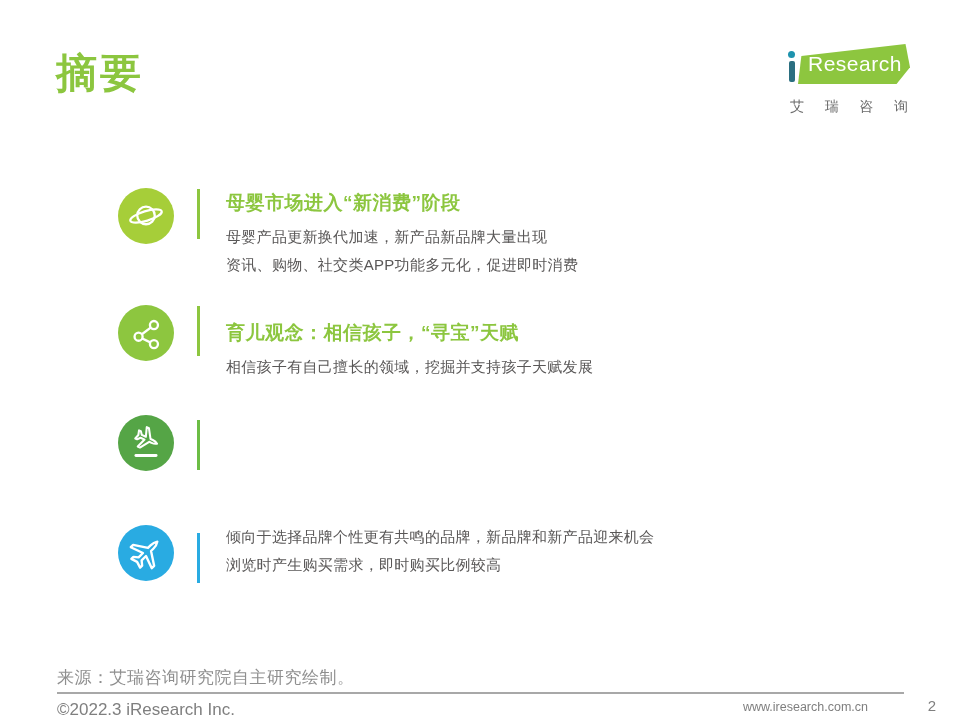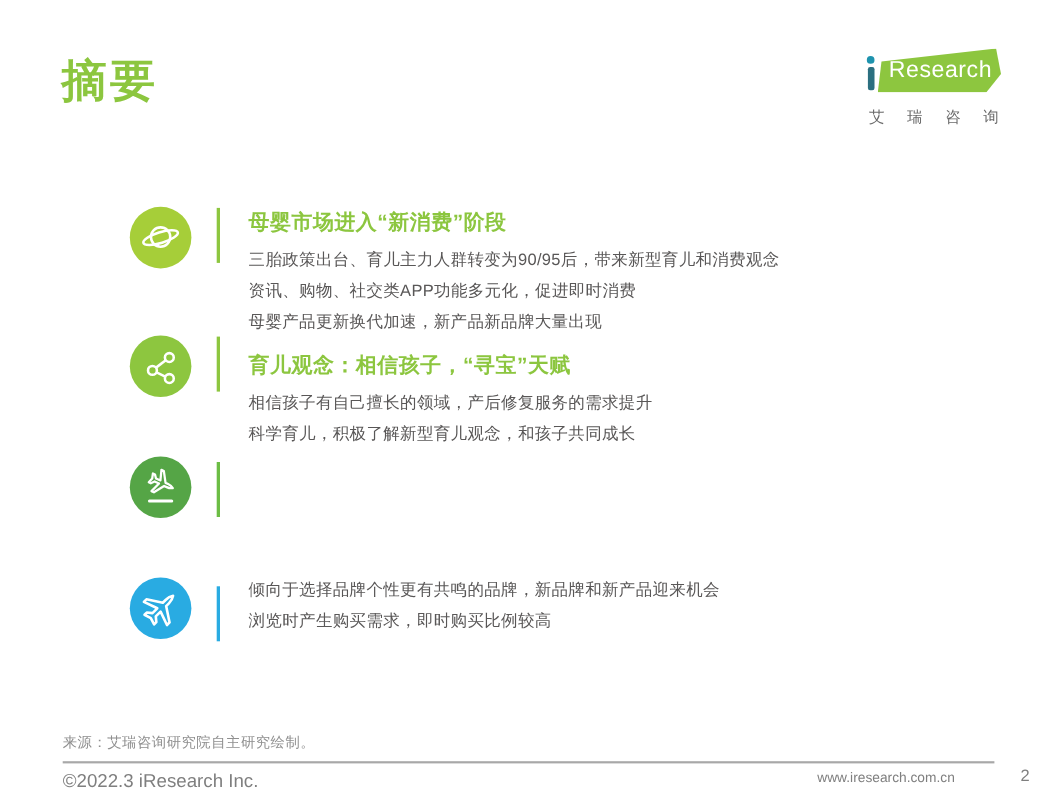--- a/index.html
+++ b/index.html
@@ -56,21 +56,21 @@
   .sec3 .icon-circle{margin-top:7px}.sec3 .vbar{margin-top:12px}
   .sec4 .icon-circle{margin-top:2px}.sec4 .vbar{margin-top:10px}
   .sec-heading{
     font-size:19px;font-weight:bold;line-height:26px;margin-bottom:7px;letter-spacing:0.5px;margin-top:24px;
   }
   .h-green{color:#8cc63f;}
   .h-blue{color:#29abe2;}
   .sec-line{font-size:15px;line-height:28px;color:#595757;letter-spacing:0.3px;}
   
   .footer-source{
-    position:absolute;left:57px;top:666px;font-size:13px;color:#8f8f8f;letter-spacing:0.5px;
+    position:absolute;left:57px;top:666px;font-size:17px;color:#8f8f8f;letter-spacing:0.5px;
   }
   .footer-rule{
     position:absolute;left:57px;top:692px;width:847px;height:0;
     border-top:2px solid #a8a8a8;
   }
   .footer-copyright{position:absolute;left:57px;top:700px;font-size:17px;color:#7f7f7f;}
   .footer-website{position:absolute;right:92px;top:700px;font-size:12.5px;color:#7f7f7f;}
   .footer-page{position:absolute;right:24px;top:697px;font-size:15px;color:#7f7f7f;}
 </style>
 </head>
@@ -101,41 +101,39 @@
   <div class="section sec1" style="top:166px">
     <div class="icon-circle bg-s1">
       <svg width="38" height="38" viewBox="0 0 36 36" aria-hidden="true">
         <circle cx="18" cy="17.5" r="8.3" fill="none" stroke="#ffffff" stroke-width="2.2"></circle>
         <ellipse cx="18" cy="18" rx="15.5" ry="4.6" fill="none" stroke="#ffffff" stroke-width="2.2" transform="rotate(-17 18 18)"></ellipse>
       </svg>
     </div>
     <div class="vbar bar-green"></div>
     <div class="sec-text">
       <div class="sec-heading h-green">母婴市场进入“新消费”阶段</div>
-      <div class="sec-line">三胎政策出台、育儿主力人群转变为90/95后，带来新型育儿和消费观念</div>
+      <div class="sec-line">母婴产品更新换代加速，新产品新品牌大量出现</div>
       <div class="sec-line">资讯、购物、社交类APP功能多元化，促进即时消费</div>
-      <div class="sec-line">母婴产品更新换代加速，新产品新品牌大量出现</div>
     </div>
   </div>
 
   <div class="section sec2" style="top:296px">
     <div class="icon-circle bg-s2">
       <svg width="36" height="36" viewBox="0 0 34 34" aria-hidden="true">
         <line x1="10" y1="20.5" x2="24.5" y2="9.5" stroke="#ffffff" stroke-width="2.2"></line>
         <line x1="10" y1="20.5" x2="24.5" y2="27.5" stroke="#ffffff" stroke-width="2.2"></line>
         <circle cx="10" cy="20.5" r="3.8" fill="#8dc63f" stroke="#ffffff" stroke-width="2.2"></circle>
         <circle cx="24.5" cy="9.5" r="3.8" fill="#8dc63f" stroke="#ffffff" stroke-width="2.2"></circle>
         <circle cx="24.5" cy="27.5" r="3.8" fill="#8dc63f" stroke="#ffffff" stroke-width="2.2"></circle>
       </svg>
     </div>
     <div class="vbar bar-green"></div>
     <div class="sec-text">
       <div class="sec-heading h-green">育儿观念：相信孩子，“寻宝”天赋</div>
-      <div class="sec-line">相信孩子有自己擅长的领域，产后修复服务的需求提升</div>
-      <div class="sec-line">科学育儿，积极了解新型育儿观念，和孩子共同成长</div>
+      <div class="sec-line">相信孩子有自己擅长的领域，挖掘并支持孩子天赋发展</div>
     </div>
   </div>
 
   <div class="section sec3" style="top:408px">
     <div class="icon-circle bg-s3">
       <svg width="38" height="38" viewBox="0 0 32 32" aria-hidden="true">
         <g transform="translate(16.5 12.5) rotate(115) scale(0.72) translate(-16 -16)">
           <path d="M16 2.5 C14.8 4.2 14.2 6.5 14.2 8.8 L14.2 11.8 L3.5 18.8 L3.5 21.6 L14.2 17.8 L14.2 23 L10.8 25.8 L10.8 28.2 L16 26.6 L21.2 28.2 L21.2 25.8 L17.8 23 L17.8 17.8 L28.5 21.6 L28.5 18.8 L17.8 11.8 L17.8 8.8 C17.8 6.5 17.2 4.2 16 2.5 Z" fill="none" stroke="#ffffff" stroke-width="2.4" stroke-linejoin="round"></path>
         </g>
         <line x1="7.5" y1="26.5" x2="24.5" y2="26.5" stroke="#ffffff" stroke-width="2.4" stroke-linecap="round"></line>

